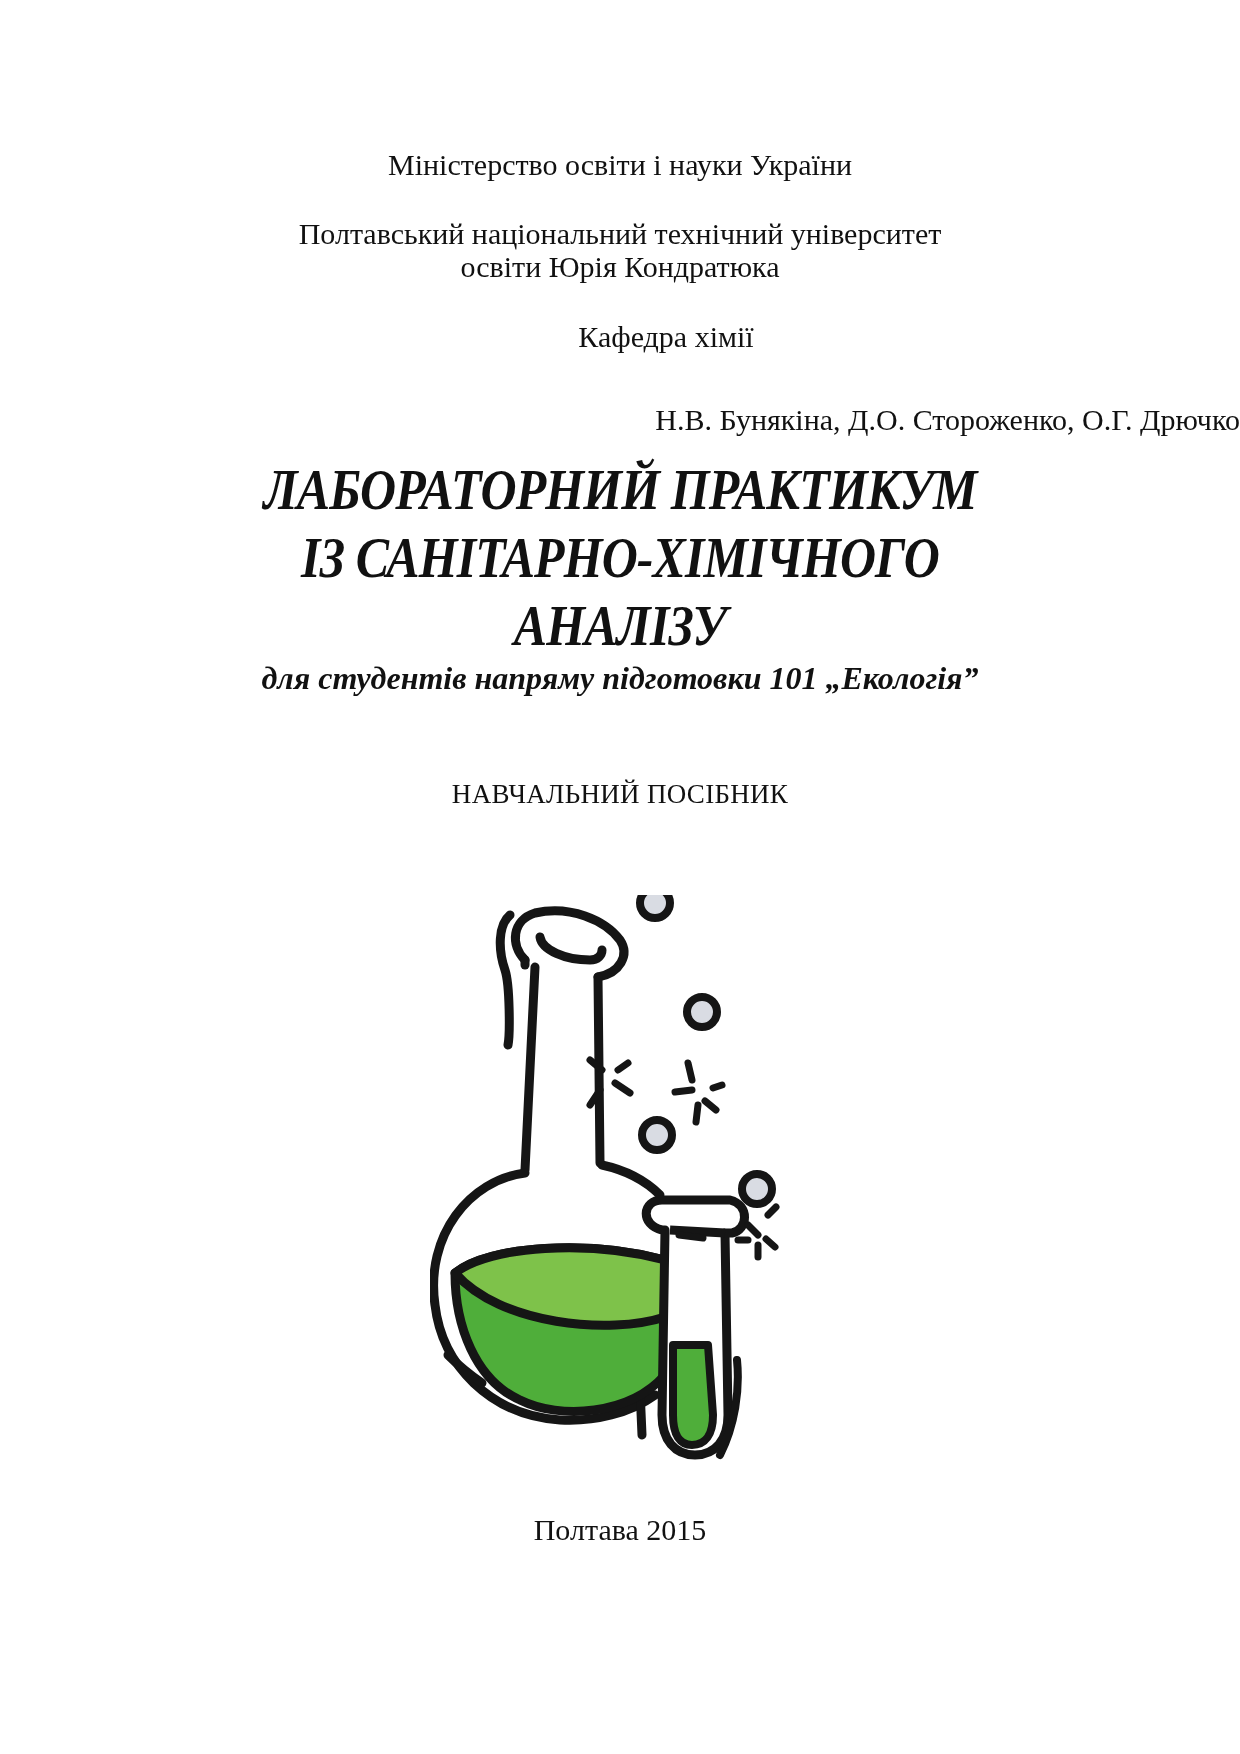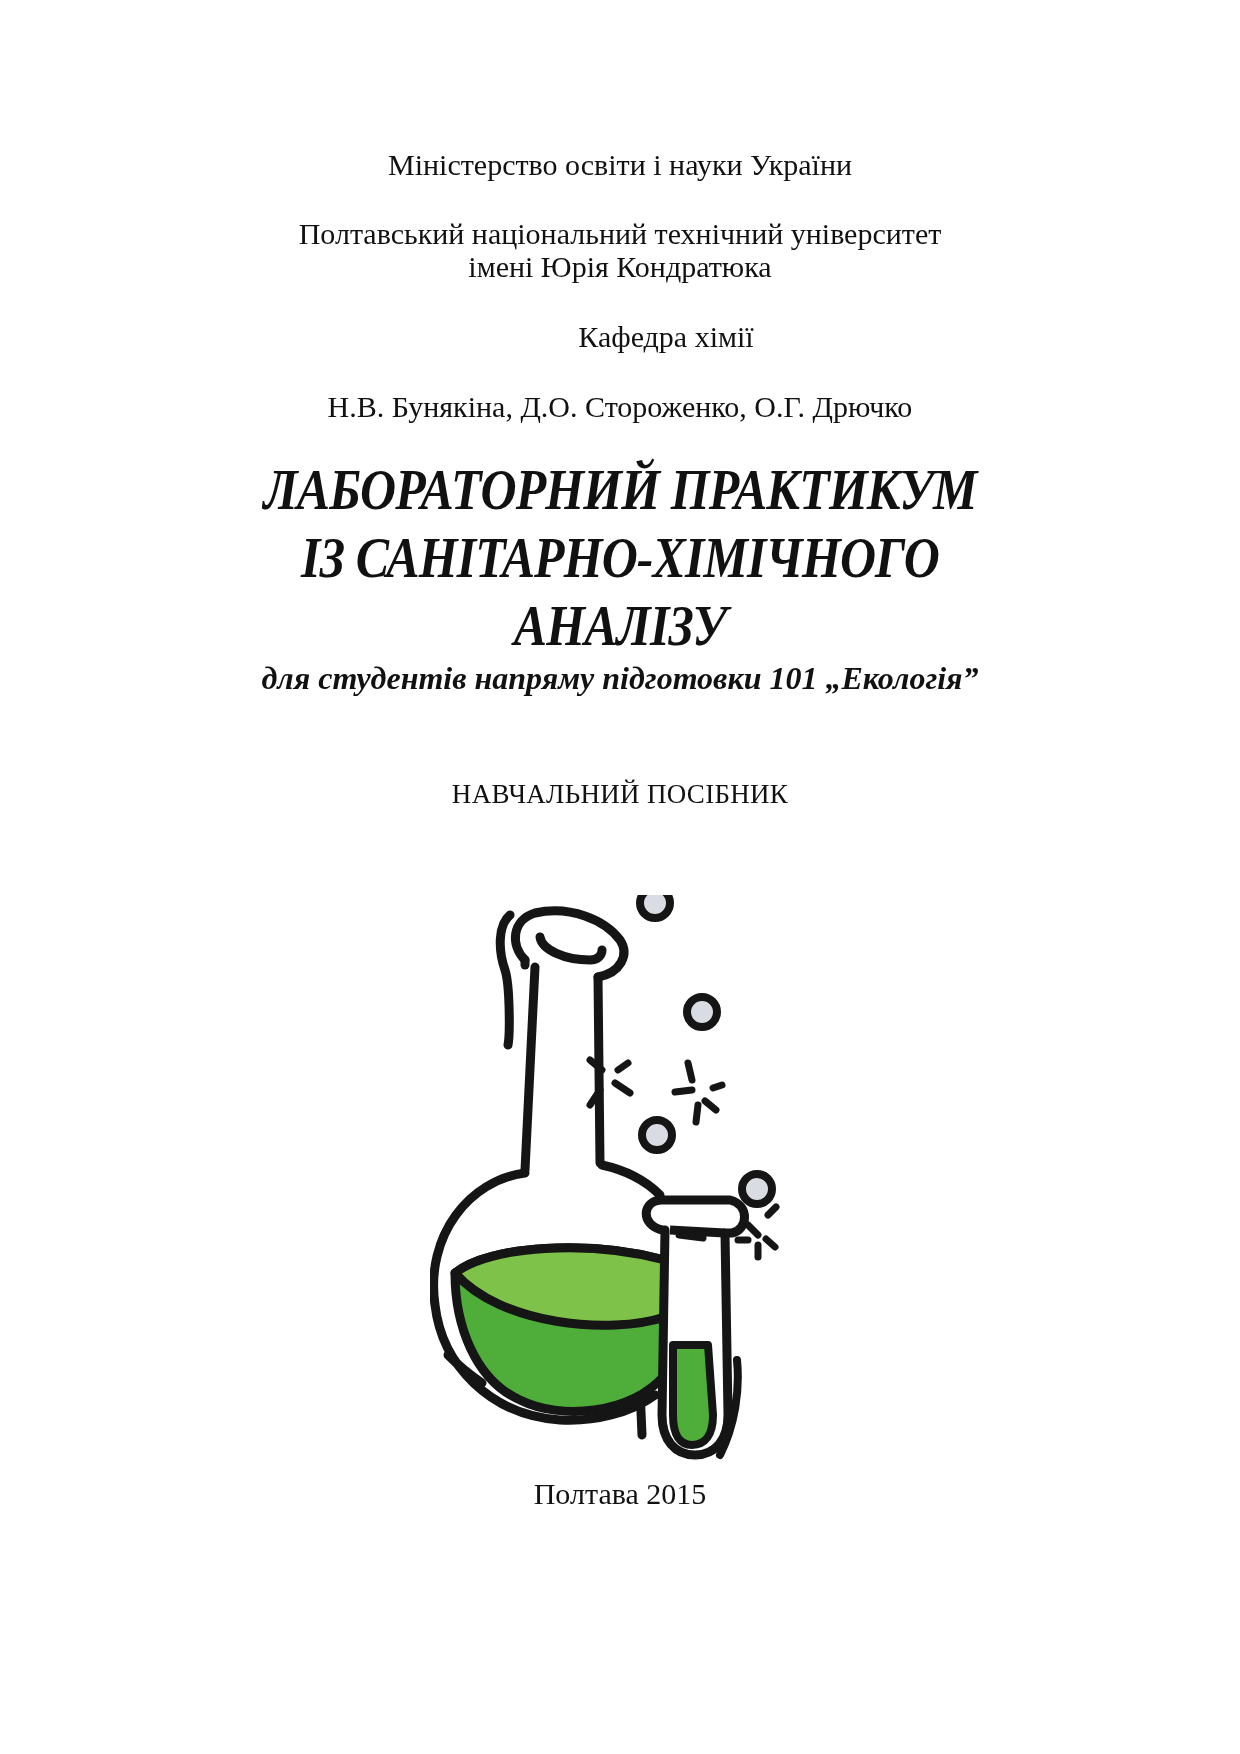--- a/index.html
+++ b/index.html
@@ -55,25 +55,25 @@
     }
   </style>
 </head>
 <body>
 
 <div>
 
   <div class="line regular" style="top:149px;">Міністерство освіти і науки України</div>
 
   <div class="line regular" style="top:218px;">Полтавський національний технічний університет</div>
-  <div class="line regular" style="top:251px;">імені Юрія Кондратюка</div>
+  <div class="line regular" style="top:251px;">освіти Юрія Кондратюка</div>
 
   <div class="line regular" style="top:321px;margin-left:46px;">Кафедра хімії</div>
 
-  <div class="line regular" style="top:391px;">Н.В. Бунякіна, Д.О. Стороженко, О.Г. Дрючко</div>
+  <div class="line regular" style="top:404px;text-align:right;">Н.В. Бунякіна, Д.О. Стороженко, О.Г. Дрючко</div>
 
   <div class="line title" style="top:458px;">ЛАБОРАТОРНИЙ ПРАКТИКУМ</div>
   <div class="line title" style="top:526px;">ІЗ САНІТАРНО-ХІМІЧНОГО</div>
   <div class="line title" style="top:594px;">АНАЛІЗУ</div>
 
   <div class="line subtitle" style="top:662px;">для студентів напряму підготовки 101 „Екологія”</div>
 
   <div class="line genre" style="top:778px;">НАВЧАЛЬНИЙ ПОСІБНИК</div>
 
   <div class="illustration">
@@ -130,15 +130,15 @@
 
         <path d="M318,330 L328,340"></path>
         <path d="M338,320 L346,312"></path>
         <path d="M308,345 L318,345"></path>
         <path d="M328,350 L328,362"></path>
         <path d="M336,344 L345,352"></path>
       </g>
     </svg>
   </div>
 
-  <div class="line regular" style="top:1478px;">Полтава 2015</div>
+  <div class="line regular" style="top:1514px;">Полтава 2015</div>
 
 </div>
 
 </body></html>

